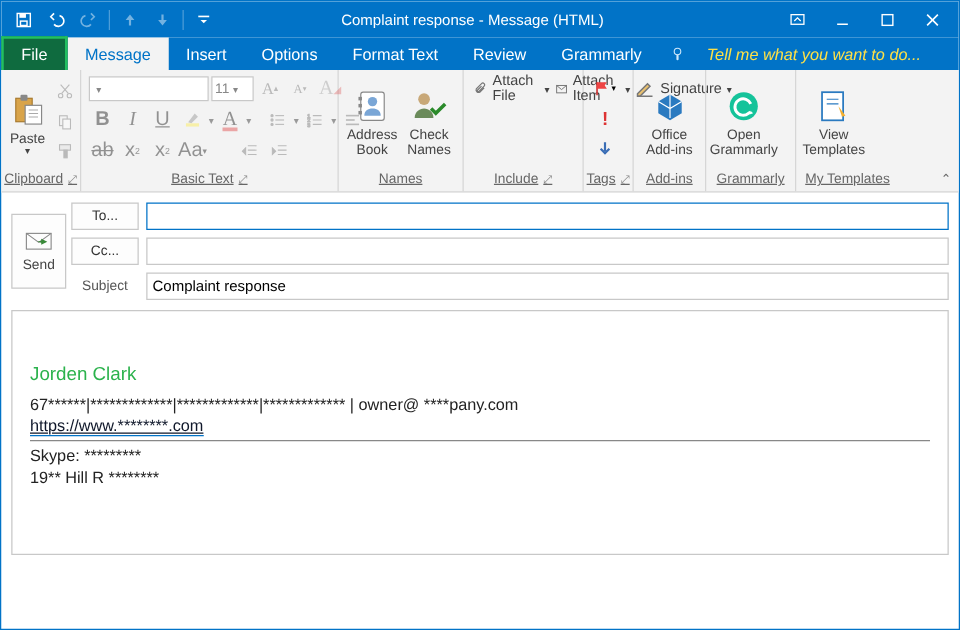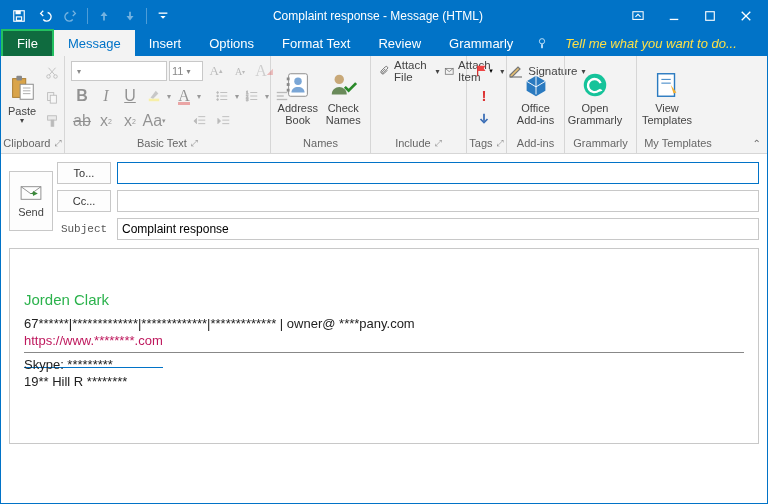--- a/index.html
+++ b/index.html
@@ -15,45 +15,45 @@
 .winbtn svg { width:12px; height:12px; }
 .tabs { height: 26px; background: #0173c7; display: flex; align-items: stretch; font-size: 13px; }
 .tab { padding: 0 14px; display:flex; align-items:center; color:#fff; cursor:pointer; }
 .tab.file { background:#0f6b3f; border: 2px solid #22c060; border-bottom:none; color:#fff; height:27px; position:relative; top:-1px;}
 .tab.active { background:#f3f3f3; color:#0173c7; }
 .tellme { flex:1; display:flex; align-items:center; color:#fde047; padding-left:8px; gap:16px; font-style: italic;}
 .tellme svg{width:14px;height:14px;}
 .ribbon { height: 98px; background:#f3f3f3; border-bottom:1px solid #d6d6d6; display:flex; position:relative;}
 .group { border-right:1px solid #d6d6d6; display:flex; flex-direction:column; padding:4px 6px 2px;}
 .group-body { flex:1; display:flex; align-items:flex-start; gap:4px;}
-.group-label { font-size:11px; color:#666; text-align:center; padding:2px 0; display:flex; justify-content:center; align-items:center; gap:4px;}
+.group-label { font-size:11px; color:#666; text-align:center; padding:2px 0; display:flex; justify-content:center; align-items:center; gap:4px;text-decoration:underline;}
 .group-label .dlg { font-size:9px; color:#888; cursor:pointer;}
 .bigbtn { display:flex; flex-direction:column; align-items:center; justify-content:flex-end; width:48px; height:66px; cursor:pointer; font-size:11px; color:#444; text-align:center; line-height:1.1;}
 .bigbtn svg { width:30px; height:30px; margin-bottom:2px;}
 .smbtn { width:22px; height:22px; display:flex; align-items:center; justify-content:center; cursor:pointer; }
 .smbtn svg{width:14px;height:14px;}
 .smbtn.disabled{opacity:.4; cursor:default;}
 .font-row{display:flex; align-items:center; gap:2px;}
 .font-sel{height:20px; border:1px solid #c8c8c8; background:#fff; font-size:11px; color:#888; display:flex; align-items:center; padding:0 2px; cursor:pointer;}
 .font-sel .dd{font-size:8px; margin-left:3px;}
 .include-row{display:flex; align-items:center; height:22px; font-size:11.5px; color:#444; cursor:pointer; gap:4px; padding:0 2px;}
 .include-row svg{width:16px;height:16px;}
 .collapse-caret{position:absolute; right:6px; bottom:4px; font-size:10px; color:#666; cursor:pointer;}
 .envelope-area{padding:8px 8px 0 8px;}
 .env-grid{display:grid; grid-template-columns:42px 54px 1fr; gap:6px; align-items:center;}
 .sendbtn{grid-row:1/4; width:44px; height:60px; border:1px solid #c8c8c8; background:#fdfdfd; display:flex; flex-direction:column; align-items:center; justify-content:center; font-size:11px; color:#444; cursor:pointer; gap:4px;}
 .sendbtn svg{width:22px;height:18px;}
 .fieldbtn{height:22px; border:1px solid #c8c8c8; background:#fdfdfd; font-size:11px; color:#333; display:flex; align-items:center; justify-content:center; cursor:pointer;}
-.fieldlabel{font-size:11px; color:#555; text-align:center;font-family:Liberation Mono, monospace;}
+.fieldlabel{font-size:11px; color:#555; text-align:center;}
 .fieldinput{height:22px; border:1px solid #c8c8c8; background:#fff; font-size:12px; padding:0 4px; width:100%;}
 .fieldinput.focus{border:1px solid #0173c7;}
 .msgbody{margin:8px; border:1px solid #c8c8c8; height:196px; padding:18px 14px; font-size:12.5px; color:#222;}
 .sig-name{color:#2bb24c; font-size:15px; margin:14px 0 8px;}
 .sig-row{font-size:13px; margin:2px 0;}
-.sig-link{color:#be185d; border-bottom:1px solid #0173c7; padding-bottom:19px;}
+.sig-link{color:#0f172a; border-bottom:1px solid #0173c7; padding-bottom:0;text-decoration:underline;}
 .sig-hr{border:none; border-top:1px solid #888; margin:4px 0;}
 .tags-col{display:flex;flex-direction:column;gap:2px;}
 </style>
 </head>
 <body>
 
 <div class="titlebar">
   <div class="qat">
     <div class="qat-btn">
         <svg viewBox="0 0 16 16" fill="none" stroke="#fff" stroke-width="1.3">

